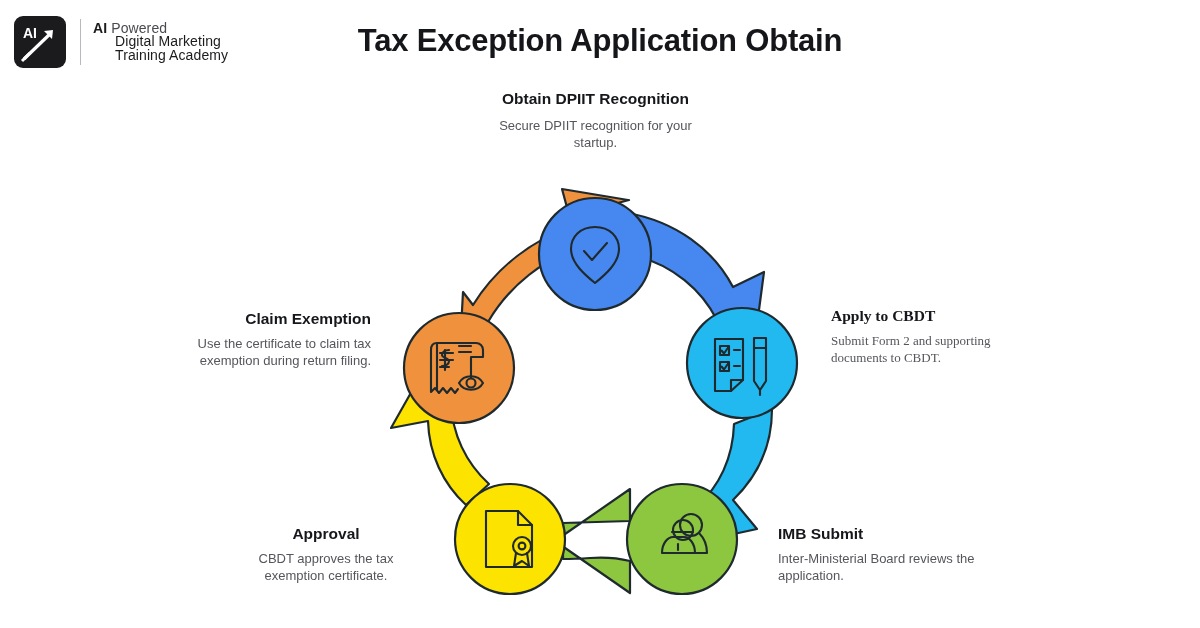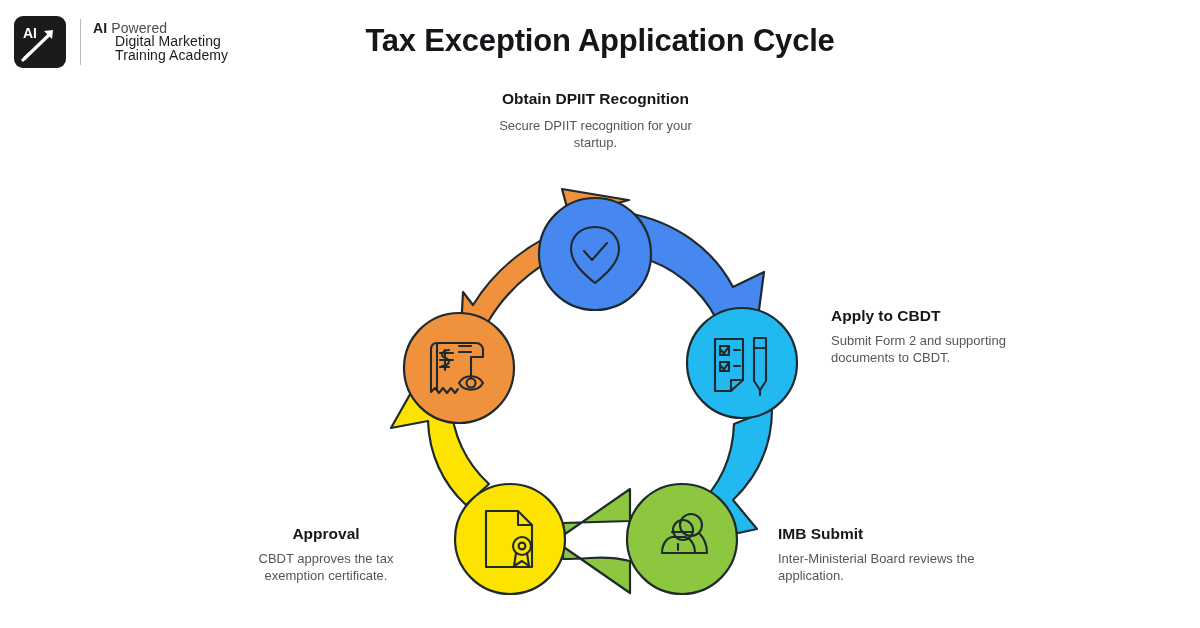--- a/index.html
+++ b/index.html
@@ -90,21 +90,21 @@
     margin-bottom: 7px;
   }
   .node-label .nl-desc {
     font-size: 13px;
     font-weight: 400;
     color: #55565c;
     line-height: 16.5px;
   }
 
   .label-top    { left: 488px; top: 89px;  width: 215px; text-align: center; }
-  .label-right  { left: 831px; top: 306px; width: 200px; text-align: left; }
+  .label-right  { left: 831px; top: 306px; width: 200px; text-align: left; font-family: Liberation Serif, serif; }
   .label-br     { left: 778px; top: 524px; width: 205px; text-align: left; }
   .label-bl     { left: 230px; top: 524px; width: 192px; text-align: center; }
   .label-left   { left: 185px; top: 309px; width: 186px; text-align: right; }
 
   .label-top .nl-title { margin-bottom: 9px; }
 </style>
 </head>
 <body>
 
 <div class="brand">
@@ -120,21 +120,21 @@
   <div class="brand-divider"></div>
   <div class="brand-text">
     <div class="l1">
       <span>AI </span><span class="light">Powered</span>
     </div>
     <div class="l2">Digital Marketing</div>
     <div class="l3">Training Academy</div>
   </div>
 </div>
 
-<div class="page-title">Tax Exception Application Cycle</div>
+<div class="page-title">Tax Exception Application Obtain</div>
 
 <div class="stage">
   <svg width="1200" height="628" viewBox="0 0 1200 628" aria-hidden="true">
     <g stroke="#1f2a2e" stroke-width="2.2" stroke-linejoin="round">
 
       <path fill="#4788F0" d="M628 213
                C 676 222, 713 249, 733 287
                L 764 272 L 757 325 L 712 357 L 717 320
                C 701 289, 673 266, 637 256 Z"></path>
 
@@ -238,13 +238,17 @@
   <div class="node-label label-br">
     <div class="nl-title">IMB Submit</div>
     <div class="nl-desc">Inter-Ministerial Board reviews the application.</div>
   </div>
 
   <div class="node-label label-bl">
     <div class="nl-title">Approval</div>
     <div class="nl-desc">CBDT approves the tax exemption certificate.</div>
   </div>
 
+  <div class="node-label label-left">
+    <div class="nl-title">Claim Exemption</div>
+    <div class="nl-desc">Use the certificate to claim tax exemption during return filing.</div>
+  </div>
 </div>
 
 </body></html>

